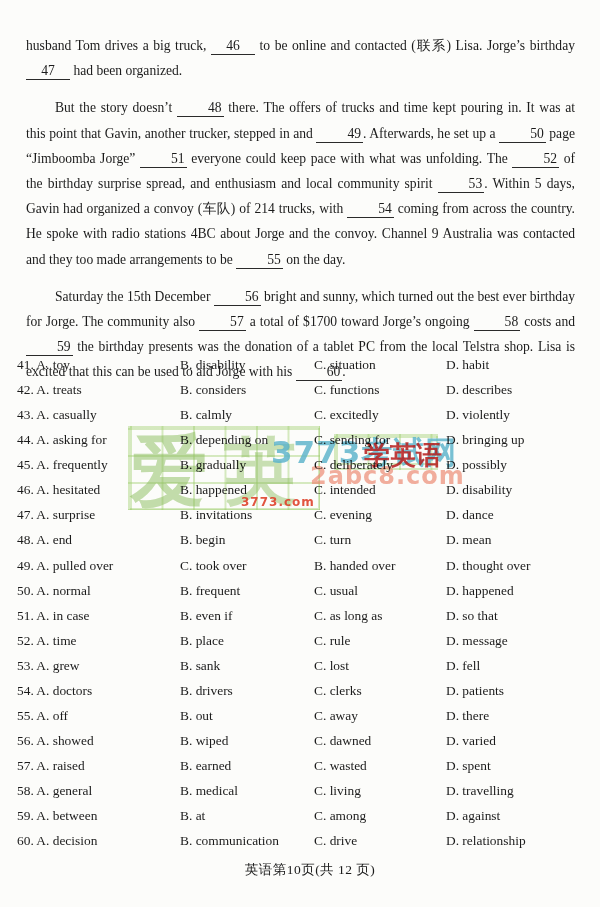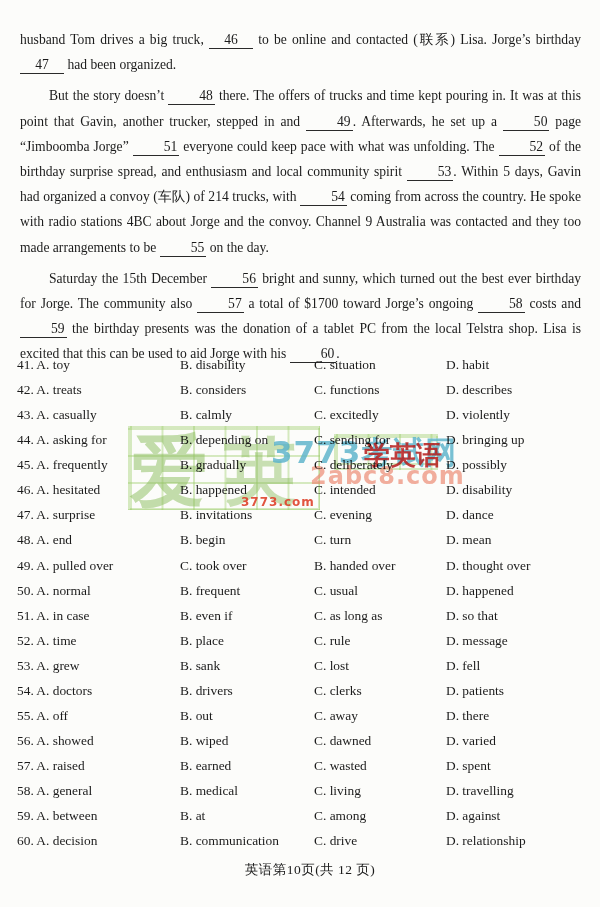--- a/index.html
+++ b/index.html
@@ -1,21 +1,21 @@
 <!DOCTYPE html>
 <html><head>
 <meta charset="utf-8">
 <style>
   html,body{margin:0;padding:0;background:#e9e9e9;}
   .page{position:relative;width:600px;height:907px;background:#fcfcfa;overflow:hidden;
         font-family:"Liberation Serif","DejaVu Serif",serif;color:#1b1b1b;}
 
   .passage{position:absolute;left:14px;right:13px;top:21px;
            font-size:13.6px;line-height:25.2px;text-align:justify;}
-  .passage p{margin:6px;}
+  .passage p{margin:12px;}
   .passage p.indent{text-indent:29px;}
   .blank{display:inline-block;min-width:40px;padding:0 2px;text-align:center;
          border-bottom:1px solid #2a2a2a;line-height:16px;}
 
   .options{position:absolute;left:17px;right:6px;top:352px;font-size:13.4px;}
   .q-row{display:grid;grid-template-columns:163px 134px 132px 1fr;
          height:25.07px;line-height:25.07px;white-space:nowrap;}
 
   .footer{position:absolute;left:0;right:0;top:861px;text-align:center;
           font-size:13.5px;letter-spacing:0.5px;padding-left:20px;}

